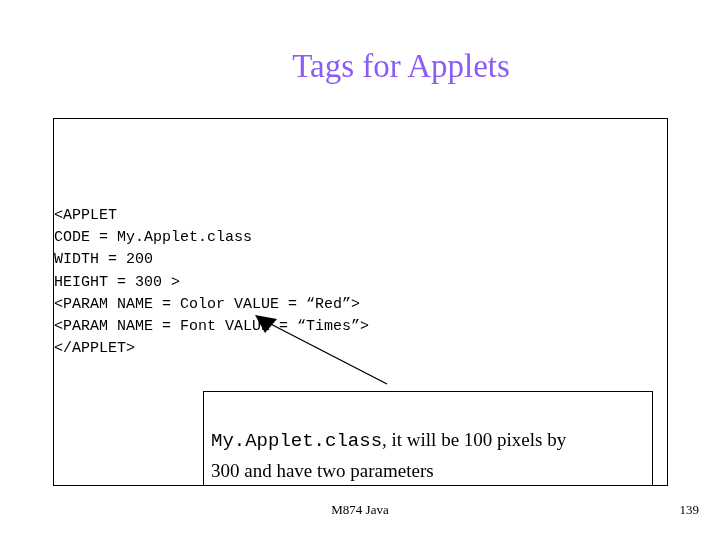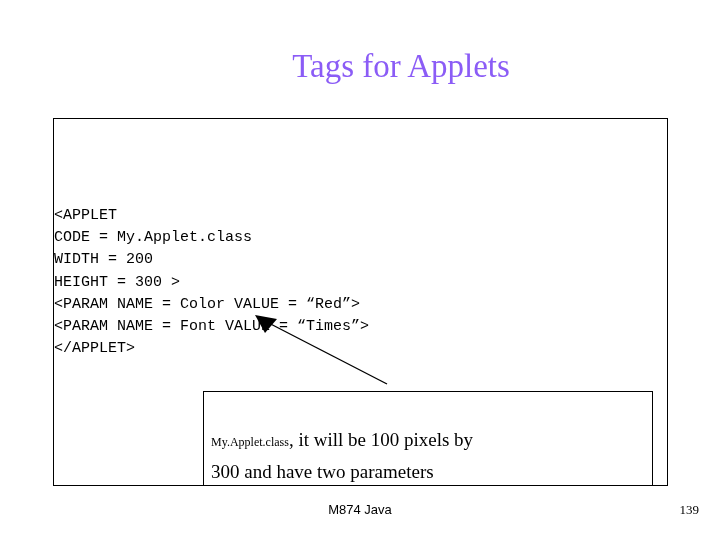--- a/index.html
+++ b/index.html
@@ -64,37 +64,37 @@
     position: absolute;
     left: 211px;
     top: 396px;
     width: 440px;
     font-family: "Liberation Serif", serif;
     font-size: 19px;
     line-height: 29px;
     color: #000000;
   }
   .callout-text .mono {
-    font-family: Liberation Serif, serif;
-    font-size: 12px;
+    font-family: Liberation Mono, monospace;
+    font-size: 19px;
   }
   .arrow-svg {
     position: absolute;
     left: 245px;
     top: 310px;
     width: 150px;
     height: 80px;
   }
   .footer-center {
     position: absolute;
     top: 502px;
     left: 0;
     width: 720px;
     text-align: center;
-    font-family: Liberation Sans, sans-serif;
+    font-family: Liberation Serif, serif;
     font-size: 13px;
     color: #000000;
   }
   .footer-page {
     position: absolute;
     top: 502px;
     right: 21px;
     font-family: "Liberation Serif", serif;
     font-size: 13px;
     color: #000000;

